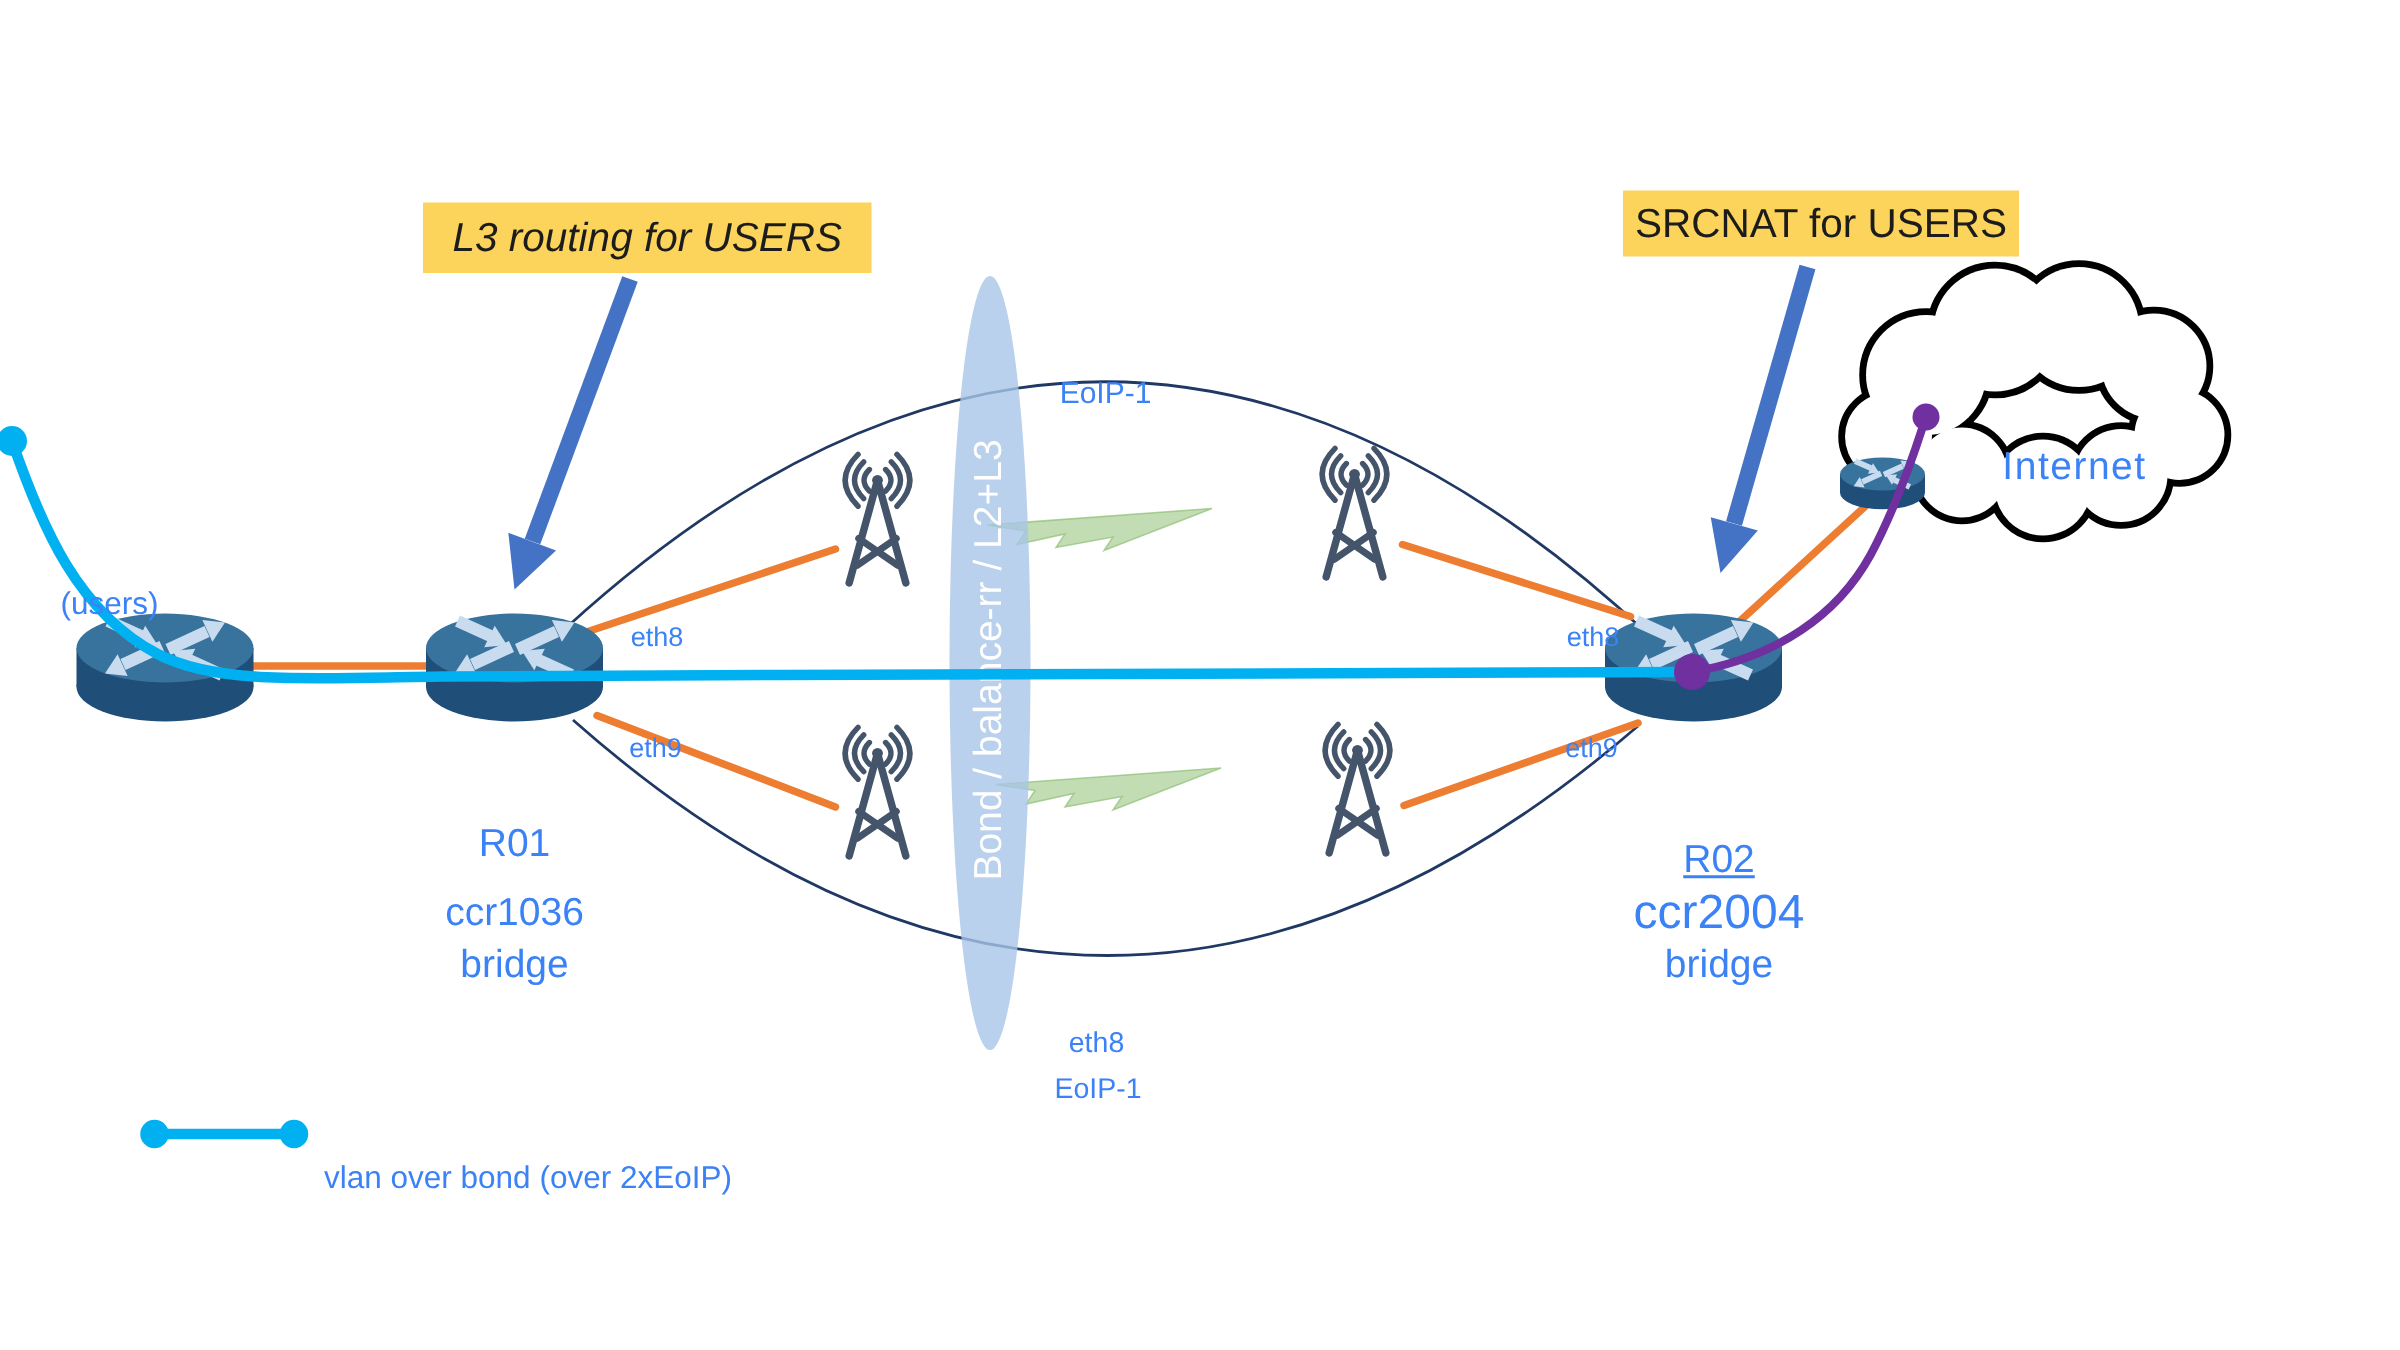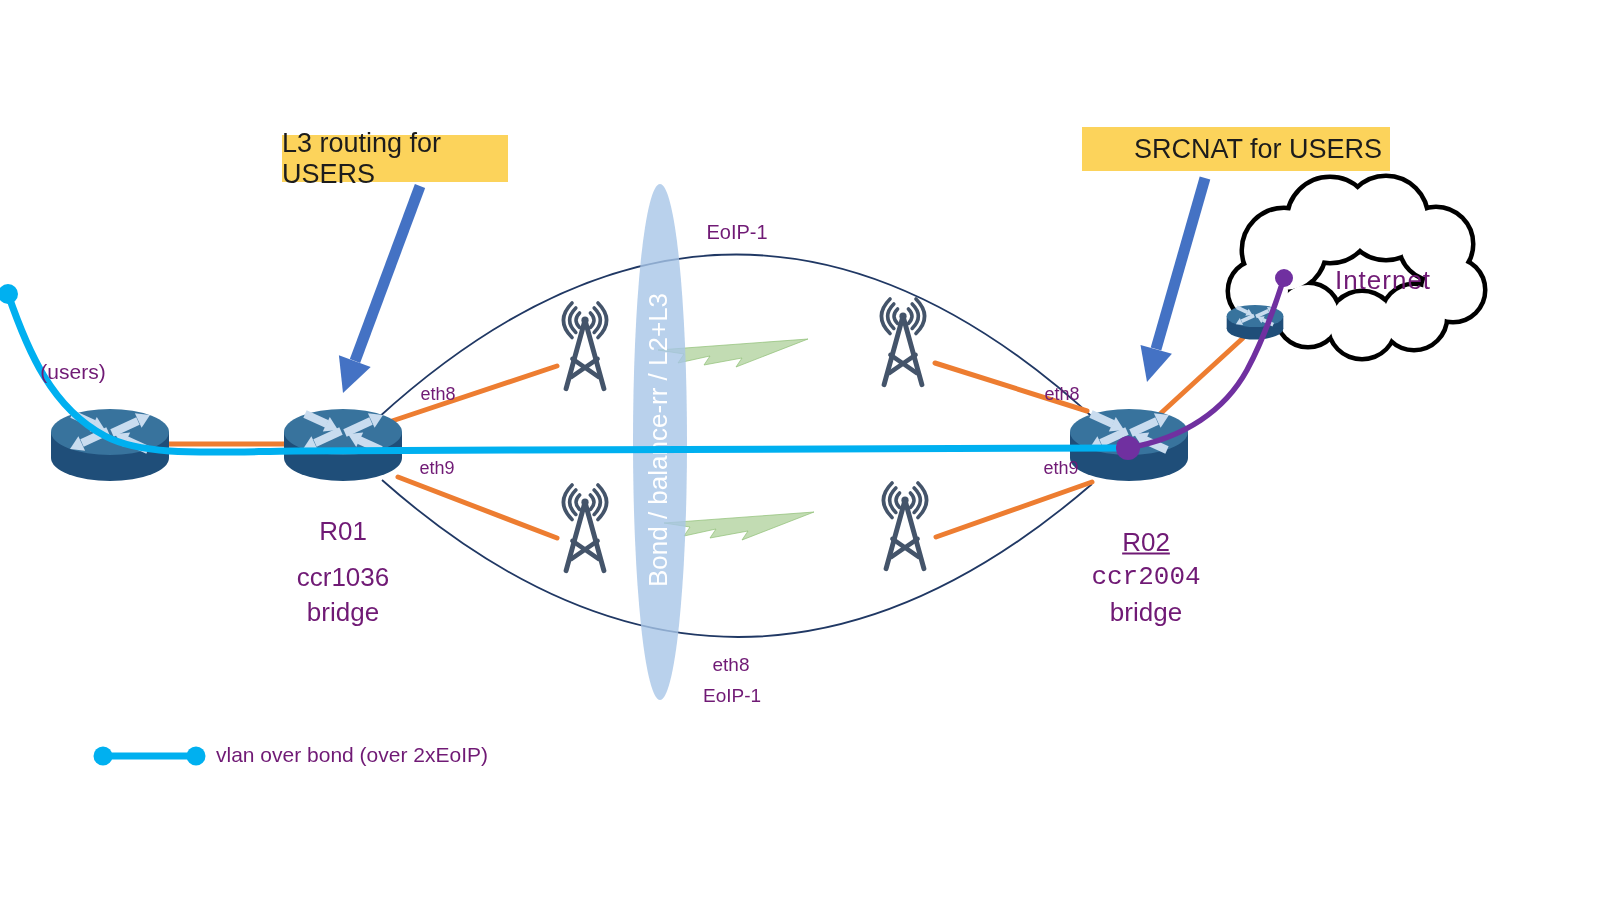--- a/index.html
+++ b/index.html
@@ -1,19 +1,19 @@
 <!DOCTYPE html>
 <html style="--c-yellow: #fcd35b; --c-arrow-blue: #4472c4; --c-cyan: #00b0f0; --c-orange: #ed7d31; --c-purple: #7030a0; --c-navy: #203864; --c-tower: #44546a; --c-router-top: #38739d; --c-router-side: #1f4e79; --c-router-arrow: #c9dcef; --c-bond-fill: #a8c6e7; --c-bolt-green: #8fbf75; --c-cloud: #000000;"><head>
 <meta charset="utf-8">
 <style>
   html,body{margin:0;padding:0;background:#fff;}
   .canvas{position:relative;width:1600px;height:900px;background:#ffffff;overflow:hidden;
           font-family:"Liberation Sans",sans-serif;color:#1c1c1c;}
   .canvas svg{position:absolute;left:0;top:0;}
-  .lbl{position:absolute;transform:translate(-50%,-50%);white-space:nowrap;color:#701a75;}
+  .lbl{position:absolute;transform:translate(-50%,-50%);white-space:nowrap;color:#3b82f6;margin-top:31px;}
   .callout{position:absolute;display:flex;align-items:center;justify-content:center;
            background:var(--c-yellow);color:#1c1c1c;font-size:27px;}
   
   .navy{stroke:var(--c-navy);stroke-width:1.8;fill:none;}
   .orangeline{stroke:var(--c-orange);stroke-width:5;fill:none;stroke-linecap:round;}
   .cyanline{stroke:var(--c-cyan);stroke-width:7;fill:none;stroke-linecap:round;}
   .cyandot{fill:var(--c-cyan);}
   .purpleline{stroke:var(--c-purple);stroke-width:5.5;fill:none;stroke-linecap:round;}
   .purpledot{fill:var(--c-purple);}
   .bluearrow{stroke:var(--c-arrow-blue);stroke-width:11;fill:none;}
@@ -138,39 +138,39 @@
       <polygon class="bluehead" points="1147,382 1140.5,344.9 1171.9,353.7"></polygon>
     </g>
 
     <g>
       <path class="cyanline" d="M 103 756 L 196 756"></path>
       <circle class="cyandot" cx="103" cy="756" r="9.5"></circle>
       <circle class="cyandot" cx="196" cy="756" r="9.5"></circle>
     </g>
   </svg>
 
-  <div class="callout" style="left:282px;top:135px;width:226px;height:47px;">L3 routing for USERS</div>
-  <div class="callout" style="left:1082px;top:127px;width:264px;height:44px;padding-left:44px;">SRCNAT for USERS</div>
+  <div class="callout" style="left:282px;top:135px;width:299px;height:47px;font-style:italic;">L3 routing for USERS</div>
+  <div class="callout" style="left:1082px;top:127px;width:264px;height:44px;">SRCNAT for USERS</div>
 
   <div class="lbl" style="left:73px;top:372px;font-size:21px;font-weight:normal;">(users)</div>
 
   <div class="lbl" style="left:1383px;top:280px;font-size:26px;letter-spacing:1px;">Internet</div>
 
   <div class="lbl" style="left:737px;top:232px;font-size:20px;">EoIP-1</div>
 
   <div class="lbl" style="left:438px;top:394px;font-size:18px;">eth8</div>
   <div class="lbl" style="left:437px;top:468px;font-size:18px;">eth9</div>
   <div class="lbl" style="left:1062px;top:394px;font-size:18px;">eth8</div>
   <div class="lbl" style="left:1061px;top:468px;font-size:18px;">eth9</div>
 
   <div class="lbl" style="left:731px;top:665px;font-size:19px;">eth8</div>
   <div class="lbl" style="left:732px;top:696px;font-size:19px;">EoIP-1</div>
 
   <div class="lbl" style="left:343px;top:531px;font-size:26px;">R01</div>
   <div class="lbl" style="left:343px;top:577px;font-size:26px;">ccr1036</div>
   <div class="lbl" style="left:343px;top:612px;font-size:26px;">bridge</div>
 
   <div class="lbl" style="left:1146px;top:542px;font-size:26px;text-decoration:underline;">R02</div>
-  <div class="lbl" style="left:1146px;top:577px;font-size:26px;font-family:Liberation Mono, monospace;">ccr2004</div>
+  <div class="lbl" style="left:1146px;top:577px;font-size:32px;">ccr2004</div>
   <div class="lbl" style="left:1146px;top:612px;font-size:26px;">bridge</div>
 
   <div class="lbl" style="left:216px;top:755px;font-size:21px;transform:translate(0,-50%);text-align:right;">vlan over bond (over 2xEoIP)</div>
 </div>
 
 </body></html>

